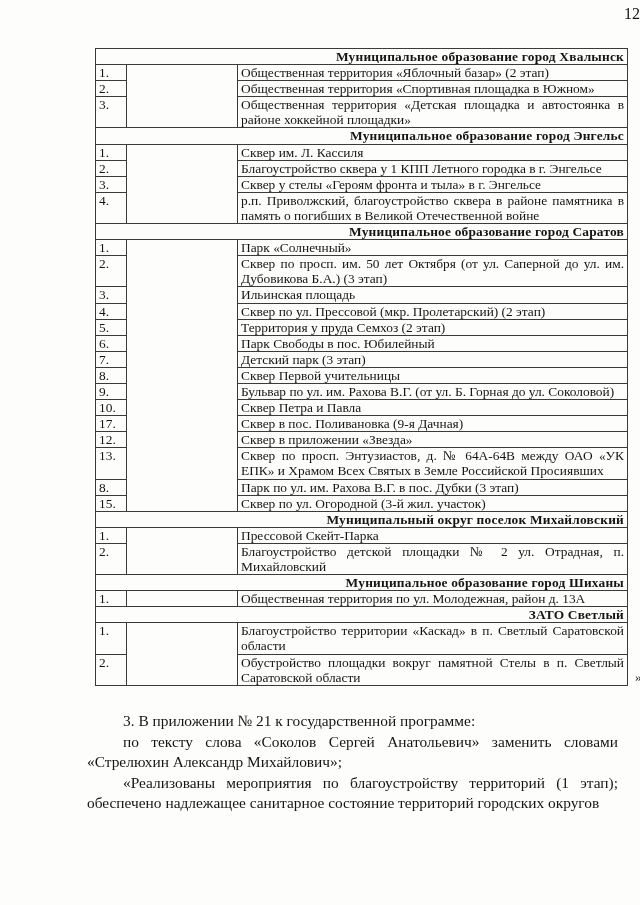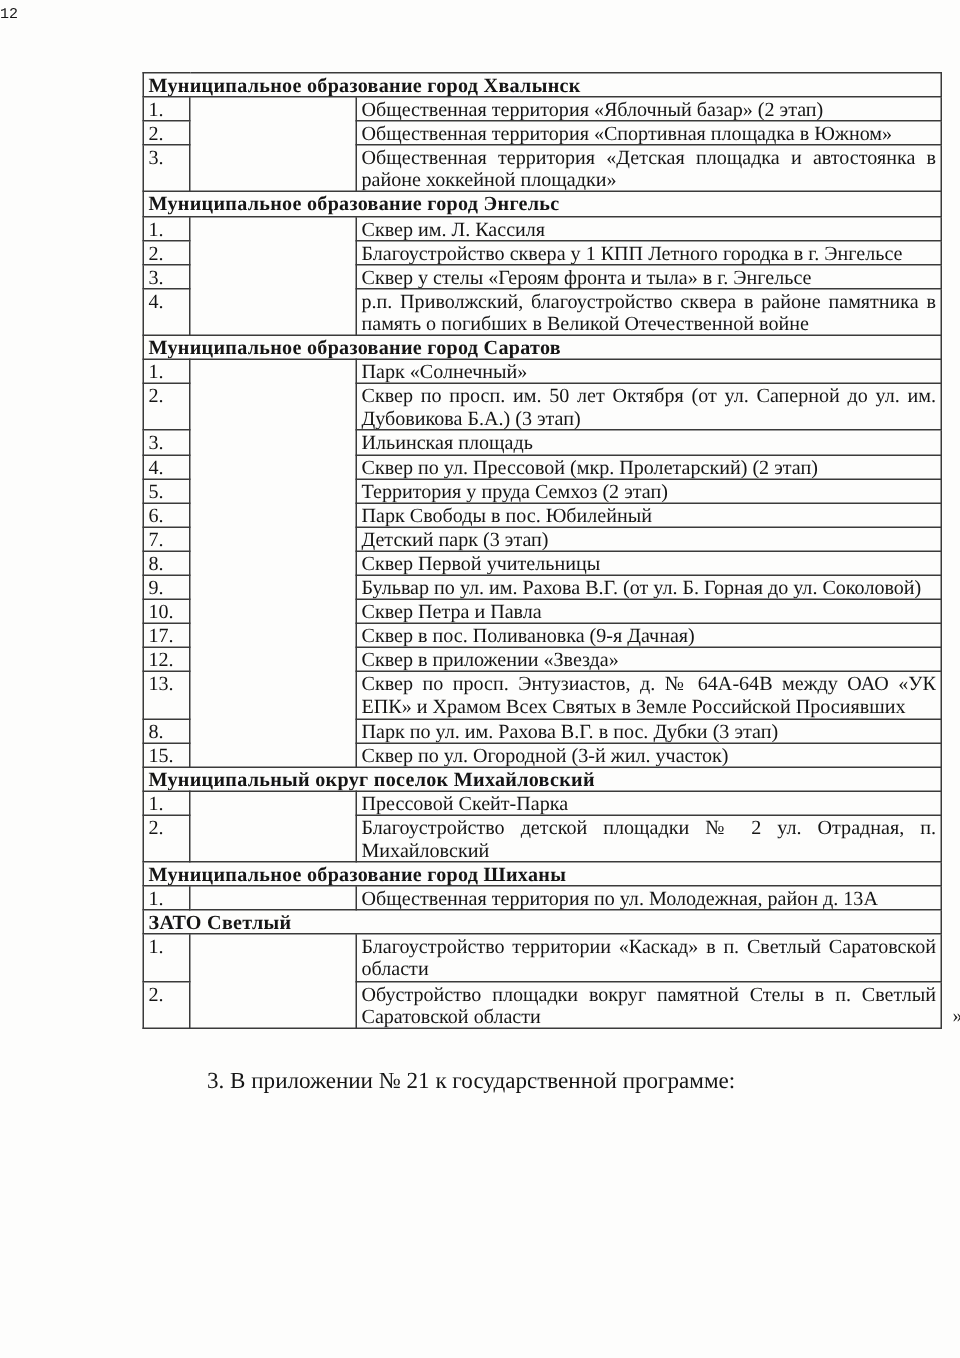--- a/index.html
+++ b/index.html
@@ -16,23 +16,22 @@
     width: 640px;
     height: 905px;
     background: #fdfdfc;
     overflow: hidden;
   }
   .page-number {
     position: absolute;
     top: 5px;
     left: 0;
     width: 100%;
-    text-align: left;
-    font-size: 10px;
-    font-family: Liberation Mono, monospace;
+    text-align: right;
+    font-size: 16px;
   }
   .table-wrap {
     position: absolute;
     top: 48px;
     left: 95px;
     width: 533px;
   }
   table.program-table {
     border-collapse: collapse;
     width: 100%;
@@ -41,41 +40,41 @@
   table.program-table td {
     border: 1px solid #3a3a3a;
     font-size: 13.4px;
     line-height: 15.1px;
     padding: 0 3px;
     vertical-align: top;
     overflow: hidden;
   }
   td.section-header {
     font-weight: bold;
-    text-align: left;
+    text-align: right;
     letter-spacing: 0.2px;
   }
   td.num {
     padding-left: 6px;
   }
   td.desc {
     text-align: justify;
   }
   .col-num  { width: 31px; }
   .col-mid  { width: 111px; }
   .closing-mark {
     position: absolute;
     right: -17px;
     bottom: 1px;
     font-size: 13.4px;
   }
   .body-text {
     position: absolute;
     top: 711px;
-    left: 102px;
+    left: 87px;
     width: 531px;
   }
   .body-text p {
     margin: 0;
     font-size: 15.4px;
     line-height: 20.5px;
     text-align: justify;
     text-indent: 36px;
   }
 </style>
@@ -226,15 +225,17 @@
             <td class="num">2.</td>
             <td class="desc">Обустройство площадки вокруг памятной Стелы в п. Светлый Саратовской области</td>
           </tr>
         </tbody>
     </table>
     <span class="closing-mark">».</span>
   </div>
 
   <div class="body-text">
       <p>3. В приложении № 21 к государственной программе:</p>
+      <p>по тексту слова «Соколов Сергей Анатольевич» заменить словами «Стрелюхин Александр Михайлович»;</p>
+      <p>«Реализованы мероприятия по благоустройству территорий (1 этап); обеспечено надлежащее санитарное состояние территорий городских округов</p>
     </div>
 
 </div>
 
 </body></html>

